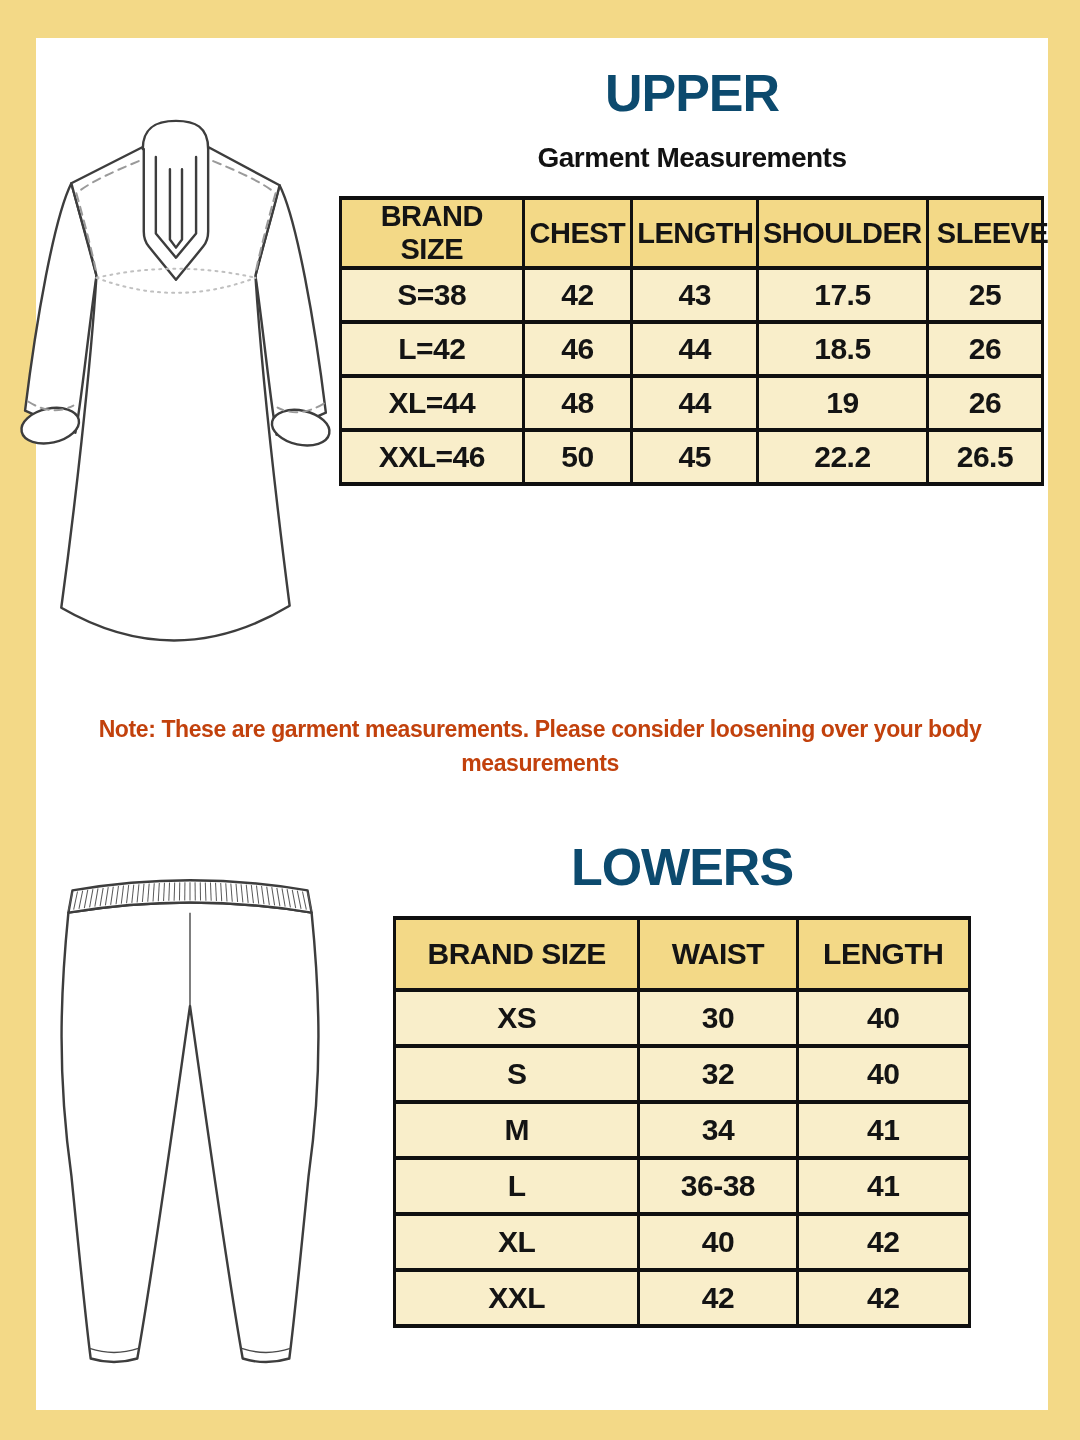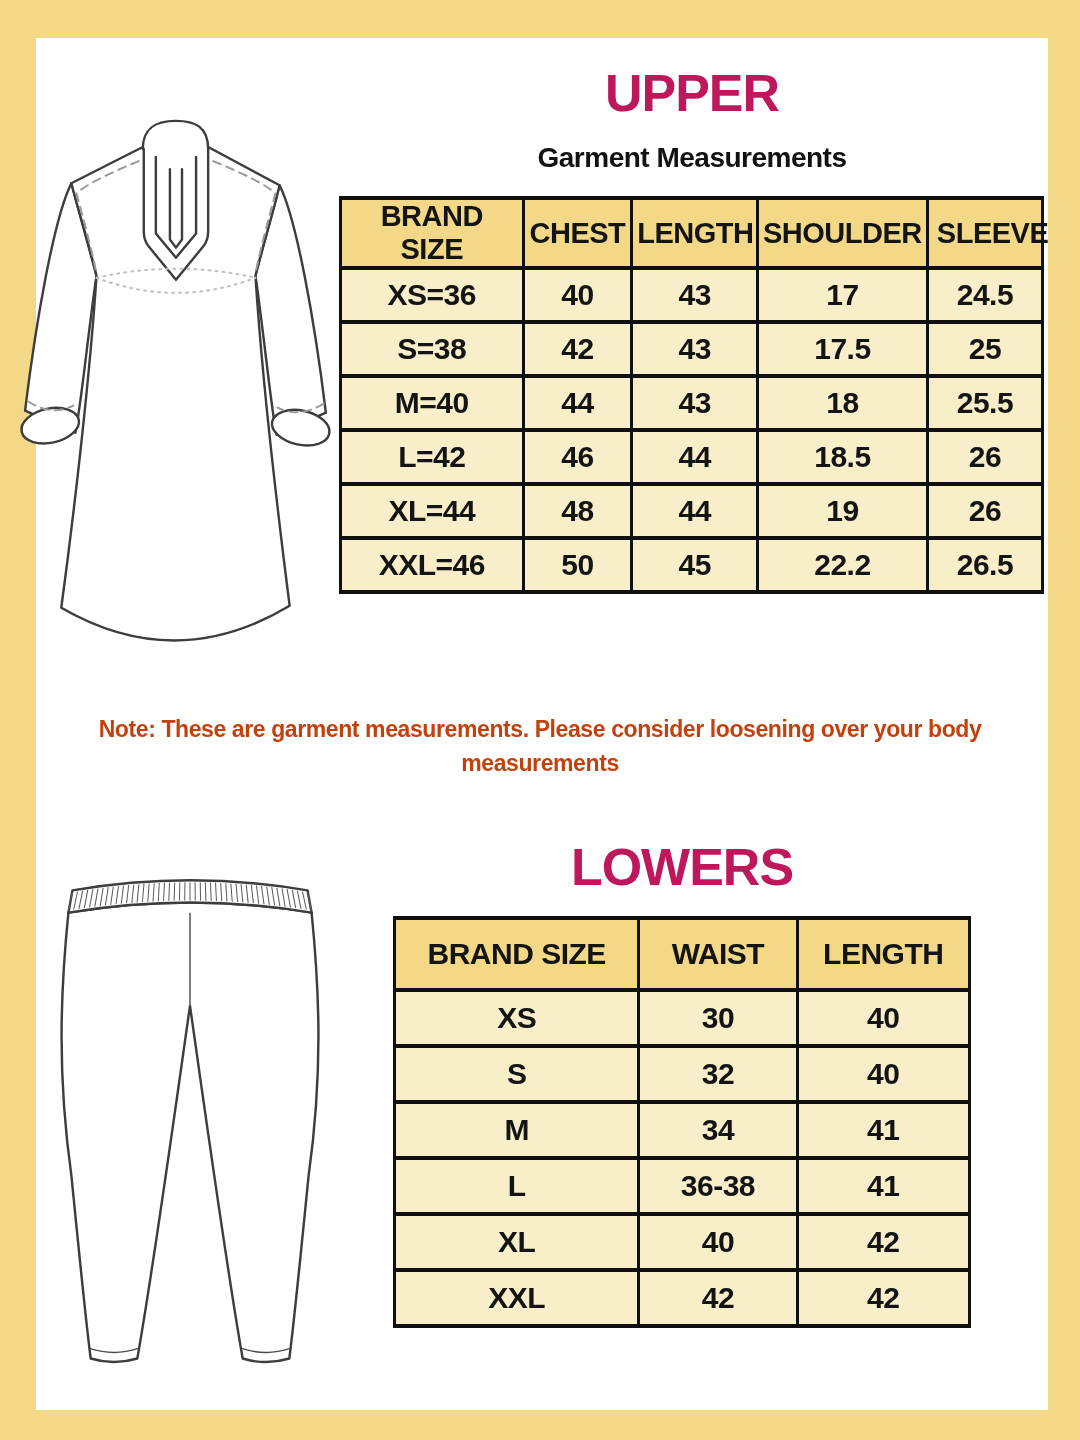--- a/index.html
+++ b/index.html
@@ -21,21 +21,21 @@
     left:36px;top:38px;right:32px;bottom:30px;
     background:#ffffff;
   }
   
   .upper-head{
     position:absolute;left:340px;top:64px;width:704px;
     text-align:center;
   }
   .main-title{
     font-size:52px;line-height:58px;font-weight:bold;
-    letter-spacing:-1px;color:#be185d;
+    letter-spacing:-1px;color:#0c4a6e;
   }
   .sub-title{
     margin-top:20px;
     font-size:28px;line-height:32px;font-weight:bold;
     letter-spacing:-0.5px;color:#121212;
   }
   .lowers-head{
     position:absolute;left:393px;top:838px;width:578px;
     text-align:center;
   }
@@ -134,39 +134,25 @@
         <tr>
           <th>BRAND SIZE</th>
           <th>CHEST</th>
           <th>LENGTH</th>
           <th>SHOULDER</th>
           <th>SLEEVE</th>
         </tr>
       </thead>
       <tbody>
         <tr>
-          <td>XS=36</td>
-          <td>40</td>
-          <td>43</td>
-          <td>17</td>
-          <td>24.5</td>
-        </tr>
-        <tr>
           <td>S=38</td>
           <td>42</td>
           <td>43</td>
           <td>17.5</td>
           <td>25</td>
-        </tr>
-        <tr>
-          <td>M=40</td>
-          <td>44</td>
-          <td>43</td>
-          <td>18</td>
-          <td>25.5</td>
         </tr>
         <tr>
           <td>L=42</td>
           <td>46</td>
           <td>44</td>
           <td>18.5</td>
           <td>26</td>
         </tr>
         <tr>
           <td>XL=44</td>

